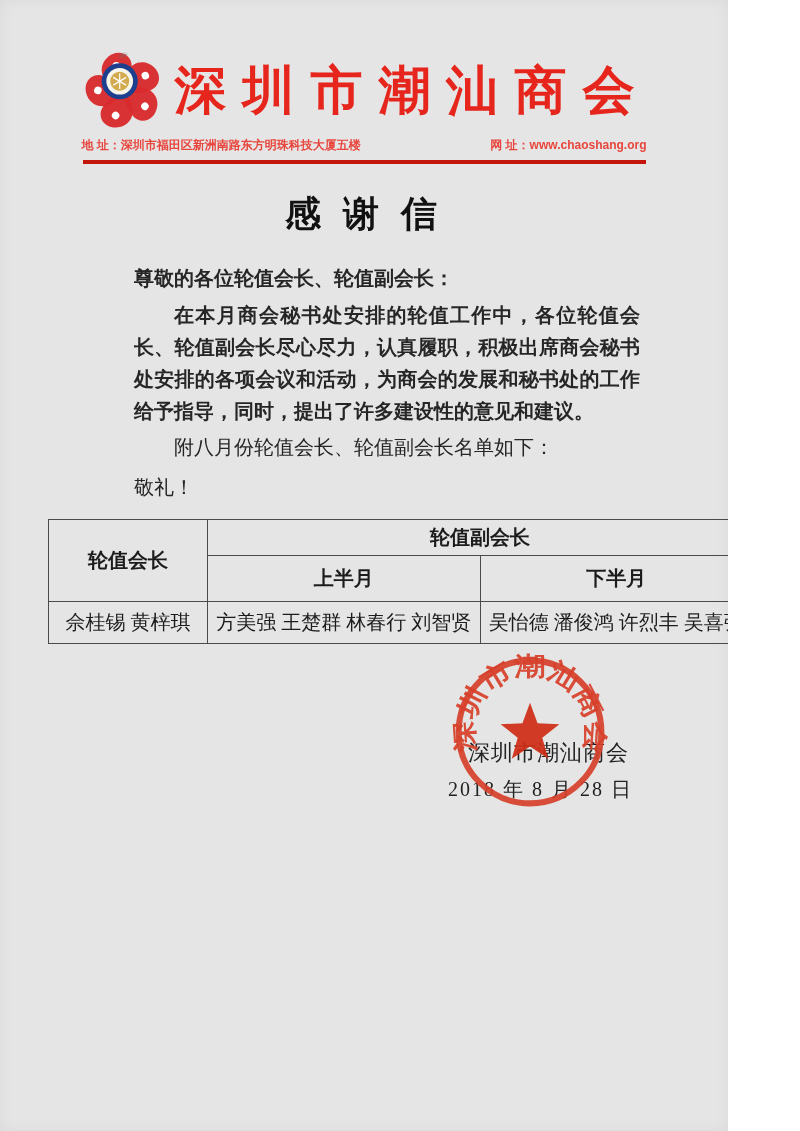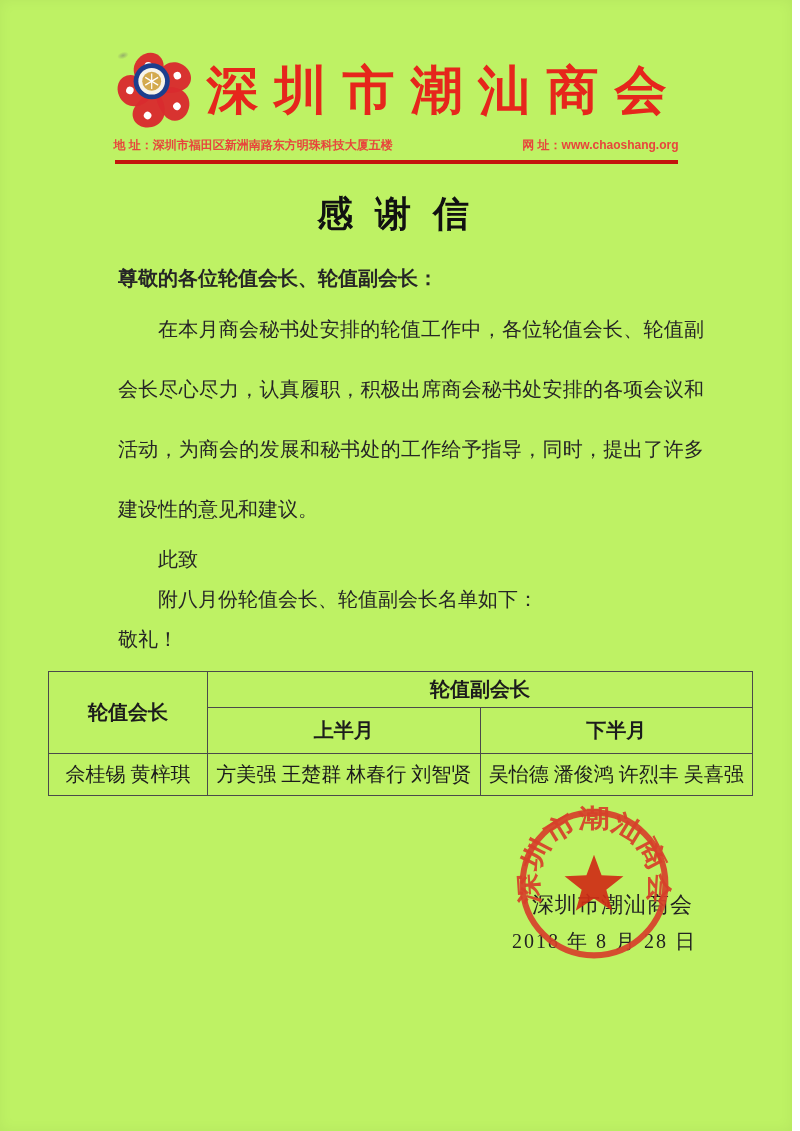--- a/index.html
+++ b/index.html
@@ -1,18 +1,18 @@
 <!DOCTYPE html>
 <html style="--brand-red: #e6261c; --contact-red: #e8453c; --rule-red: #c3150c; --stamp-red: #d7402a; --stamp-star-red: #cf2d16; --petal-red: #d92b2e; --emblem-blue: #1c3f8e; --emblem-gold: #d3aa4e; --text-color: #262626;"><head>
 <meta charset="utf-8">
 <style>
   html,body { margin:0; padding:0; background:#ffffff; }
   body { width:800px; height:1131px; font-family:"Liberation Serif", serif; }
   .page {
-    position:relative; width:792px; height:1131px; background:#bef264;
+    position:relative; width:728px; height:1131px; background:#e5e5e5;
     overflow:hidden; box-shadow: inset 0 0 14px rgba(0,0,0,0.05);
   }
   .smudge {
     position:absolute; left:117px; top:52px; width:12px; height:7px;
     background: radial-gradient(ellipse at center, rgba(110,110,110,.5), transparent 70%);
     transform: rotate(-18deg);
   }
   
   .letterhead { display:flex; align-items:center; justify-content:center; padding-top:46px; gap:5px; }
   .logo { width:92px; height:86px; flex:none; }
@@ -30,23 +30,23 @@
     font-weight:bold; font-size:12px; font-family:"Liberation Sans", sans-serif;
   }
   .contact-line { display:flex; justify-content:space-between; line-height:20px; white-space:nowrap; }
   .rule { width:563px; height:4px; margin:5px auto 0; background: var(--rule-red,#c3150c); }
   
   .title {
     margin:26px 0 0; text-align:center; color:#111;
     font-family:"Liberation Sans", sans-serif; font-weight:900;
     font-size:36px; letter-spacing:6px;
   }
-  .letter-body { padding:0 88px 0 118px; color: var(--text-color,#262626); font-size:20px; }
+  .letter-body { padding:0 88px 0 118px; color: var(--text-color,#262626); font-size:20px;margin-left:16px; }
   .salutation { margin:20px 0 0; font-weight:bold; line-height:38px; }
-  .para { margin:2px 0 0; text-indent:2em; text-align:justify; line-height:60px; }
+  .para { margin:2px 0 0; text-indent:2em; text-align:justify; line-height:32px;font-weight:bold; }
   .line { margin:0; line-height:40px; }
   .indent { text-indent:2em; }
   
   .duty-table {
     border-collapse:collapse; table-layout:fixed; width:705px;
     margin:12px 0 0 48px; color:#1c1c1c;
   }
   .duty-table td { border:1px solid #4a4a4a; text-align:center; font-size:20px; padding:0 4px; }
   .duty-table .col-president { width:150px;text-align:center; }
   .duty-table .col-first { width:271px; }
@@ -119,21 +119,20 @@
     </div>
   </div>
 
   <div class="rule"></div>
 
   <h1 class="title">感 谢 信</h1>
 
   <div class="letter-body">
     <p class="salutation">尊敬的各位轮值会长、轮值副会长：</p>
     <p class="para">在本月商会秘书处安排的轮值工作中，各位轮值会长、轮值副会长尽心尽力，认真履职，积极出席商会秘书处安排的各项会议和活动，为商会的发展和秘书处的工作给予指导，同时，提出了许多建设性的意见和建议。</p>
-    <p class="line indent">此致</p>
     <p class="line indent">附八月份轮值会长、轮值副会长名单如下：</p>
     <p class="line">敬礼！</p>
   </div>
 
   <table class="duty-table">
     <tbody>
       <tr class="r-top">
         <td class="th col-president" rowspan="2">轮值会长</td>
         <td class="th" colspan="2">轮值副会长</td>
       </tr>

